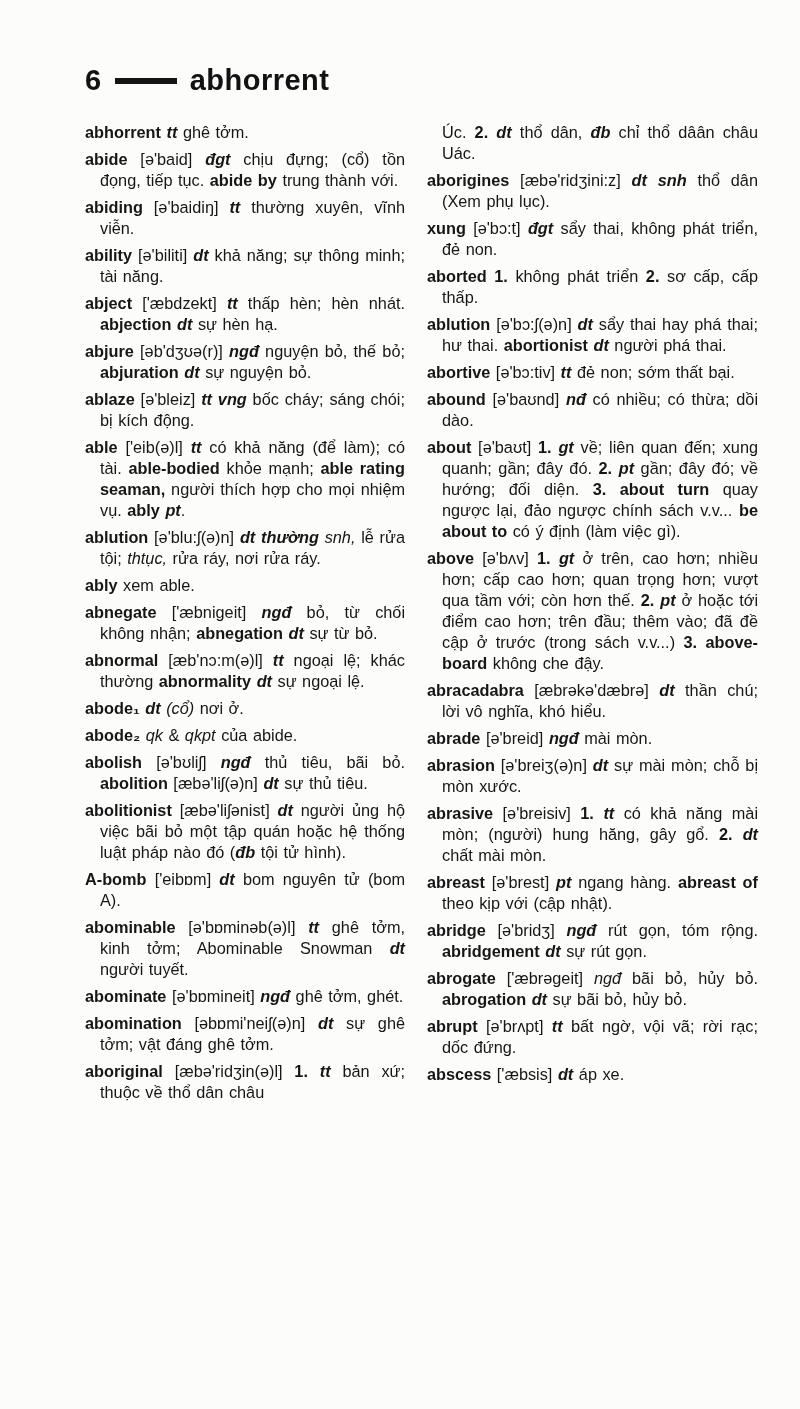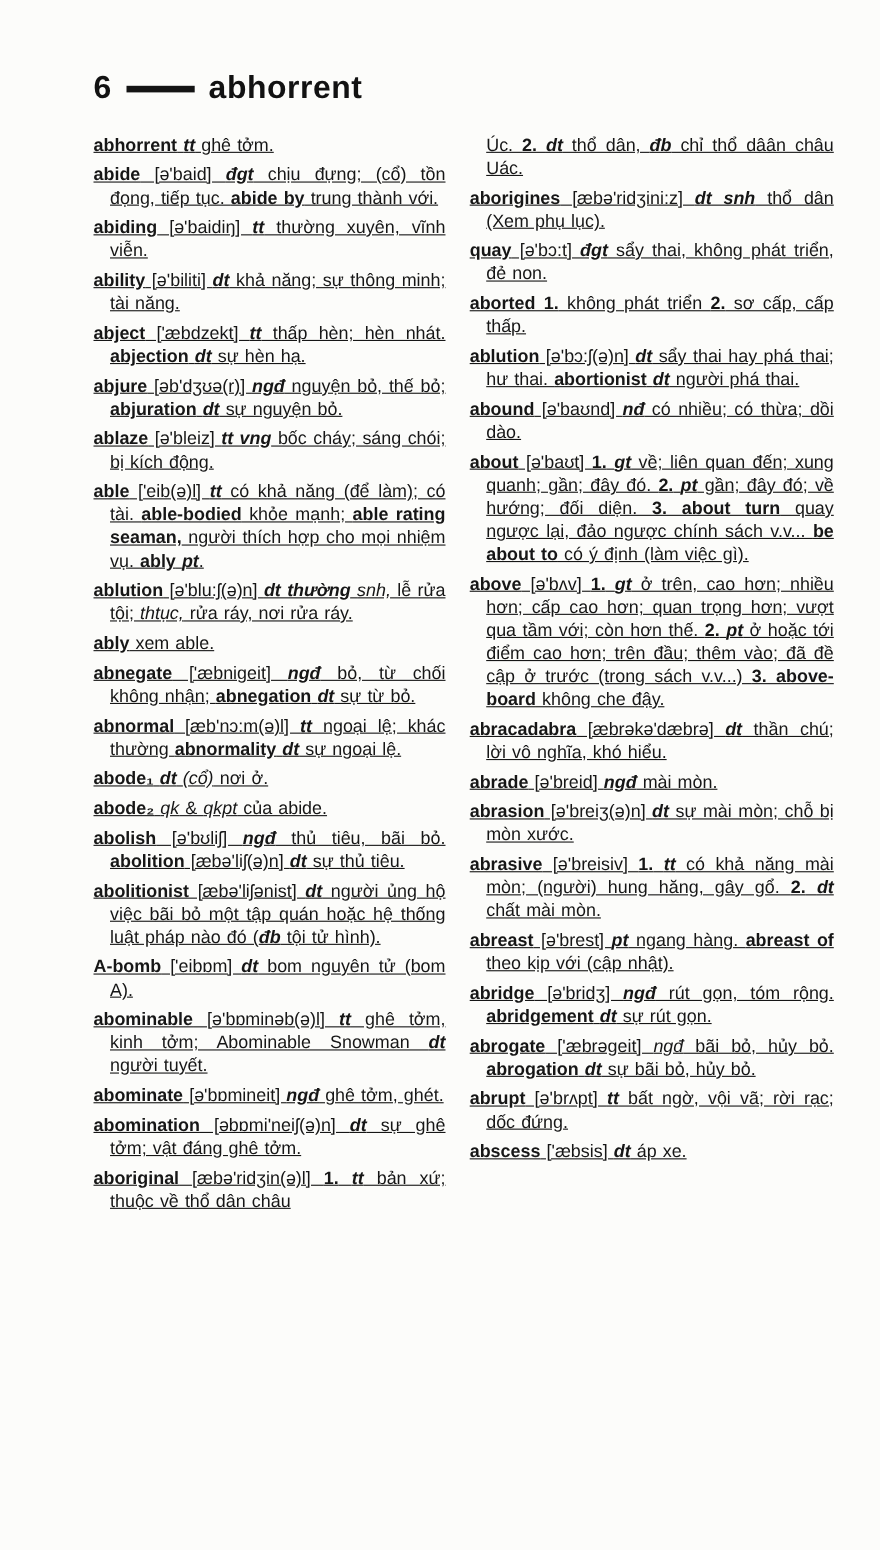--- a/index.html
+++ b/index.html
@@ -23,21 +23,21 @@
     display:inline-block;
     width:62px; height:6px;
     background:#141414;
     margin:2px 13px 0 13px;
   }
   .columns {
     display:flex;
     gap:22px;
     margin-top:24px;
   }
-  .col { box-sizing:border-box;text-decoration:underline; }
+  .col { box-sizing:border-box; }
   .col.left  { width:320px; }
   .col.right { width:331px; }
   .entry {
     margin:0 0 6px 0;
     font-size:16.3px;
     line-height:21px;
     text-align:justify;
     padding-left:15px;
     text-indent:-15px;
     word-spacing:1px;
@@ -78,23 +78,24 @@
         <p class="entry"><span class="b">abolitionist</span><span> [æbə'liʃənist] </span><span class="bi">dt</span><span> người ủng hộ việc bãi bỏ một tập quán hoặc hệ thống luật pháp nào đó (</span><span class="bi">đb</span><span> tội tử hình).</span></p>
         <p class="entry"><span class="b">A-bomb</span><span> ['eibɒm] </span><span class="bi">dt</span><span> bom nguyên tử (bom A).</span></p>
         <p class="entry"><span class="b">abominable</span><span> [ə'bɒminəb(ə)l] </span><span class="bi">tt</span><span> ghê tởm, kinh tởm; Abominable Snowman </span><span class="bi">dt</span><span> người tuyết.</span></p>
         <p class="entry"><span class="b">abominate</span><span> [ə'bɒmineit] </span><span class="bi">ngđ</span><span> ghê tởm, ghét.</span></p>
         <p class="entry"><span class="b">abomination</span><span> [əbɒmi'neiʃ(ə)n] </span><span class="bi">dt</span><span> sự ghê tởm; vật đáng ghê tởm.</span></p>
         <p class="entry"><span class="b">aboriginal</span><span> [æbə'ridʒin(ə)l] </span><span class="b">1.</span><span> </span><span class="bi">tt</span><span> bản xứ; thuộc về thổ dân châu</span></p>
       </div>
     <div class="col right">
         <p class="entry cont"><span>Úc. </span><span class="b">2.</span><span> </span><span class="bi">dt</span><span> thổ dân, </span><span class="bi">đb</span><span> chỉ thổ dâân châu Uác.</span></p>
         <p class="entry"><span class="b">aborigines</span><span> [æbə'ridʒini:z] </span><span class="bi">dt snh</span><span> thổ dân (Xem phụ lục).</span></p>
-        <p class="entry"><span class="b">quay</span><span> [ə'bɔ:t] </span><span class="bi">đgt</span><span> sẩy thai, không phát triển, đẻ non.</span></p>
+        <p class="entry"><span class="b">xung</span><span> [ə'bɔ:t] </span><span class="bi">đgt</span><span> sẩy thai, không phát triển, đẻ non.</span></p>
         <p class="entry"><span class="b">aborted 1.</span><span> không phát triển </span><span class="b">2.</span><span> sơ cấp, cấp thấp.</span></p>
         <p class="entry"><span class="b">ablution</span><span> [ə'bɔ:ʃ(ə)n] </span><span class="bi">dt</span><span> sẩy thai hay phá thai; hư thai. </span><span class="b">abortionist</span><span> </span><span class="bi">dt</span><span> người phá thai.</span></p>
+        <p class="entry"><span class="b">abortive</span><span> [ə'bɔ:tiv] </span><span class="bi">tt</span><span> đẻ non; sớm thất bại.</span></p>
         <p class="entry"><span class="b">abound</span><span> [ə'baʊnd] </span><span class="bi">nđ</span><span> có nhiều; có thừa; dồi dào.</span></p>
         <p class="entry"><span class="b">about</span><span> [ə'baʊt] </span><span class="b">1.</span><span> </span><span class="bi">gt</span><span> về; liên quan đến; xung quanh; gần; đây đó. </span><span class="b">2.</span><span> </span><span class="bi">pt</span><span> gần; đây đó; về hướng; đối diện. </span><span class="b">3. about turn</span><span> quay ngược lại, đảo ngược chính sách v.v... </span><span class="b">be about to</span><span> có ý định (làm việc gì).</span></p>
         <p class="entry"><span class="b">above</span><span> [ə'bʌv] </span><span class="b">1.</span><span> </span><span class="bi">gt</span><span> ở trên, cao hơn; nhiều hơn; cấp cao hơn; quan trọng hơn; vượt qua tầm với; còn hơn thế. </span><span class="b">2.</span><span> </span><span class="bi">pt</span><span> ở hoặc tới điểm cao hơn; trên đầu; thêm vào; đã đề cập ở trước (trong sách v.v...) </span><span class="b">3. above-board</span><span> không che đậy.</span></p>
         <p class="entry"><span class="b">abracadabra</span><span> [æbrəkə'dæbrə] </span><span class="bi">dt</span><span> thần chú; lời vô nghĩa, khó hiểu.</span></p>
         <p class="entry"><span class="b">abrade</span><span> [ə'breid] </span><span class="bi">ngđ</span><span> mài mòn.</span></p>
         <p class="entry"><span class="b">abrasion</span><span> [ə'breiʒ(ə)n] </span><span class="bi">dt</span><span> sự mài mòn; chỗ bị mòn xước.</span></p>
         <p class="entry"><span class="b">abrasive</span><span> [ə'breisiv] </span><span class="b">1.</span><span> </span><span class="bi">tt</span><span> có khả năng mài mòn; (người) hung hăng, gây gổ. </span><span class="b">2.</span><span> </span><span class="bi">dt</span><span> chất mài mòn.</span></p>
         <p class="entry"><span class="b">abreast</span><span> [ə'brest] </span><span class="bi">pt</span><span> ngang hàng. </span><span class="b">abreast of</span><span> theo kịp với (cập nhật).</span></p>
         <p class="entry"><span class="b">abridge</span><span> [ə'bridʒ] </span><span class="bi">ngđ</span><span> rút gọn, tóm rộng. </span><span class="b">abridgement</span><span> </span><span class="bi">dt</span><span> sự rút gọn.</span></p>
         <p class="entry"><span class="b">abrogate</span><span> ['æbrəgeit] </span><span class="i">ngđ</span><span> bãi bỏ, hủy bỏ. </span><span class="b">abrogation</span><span> </span><span class="bi">dt</span><span> sự bãi bỏ, hủy bỏ.</span></p>

